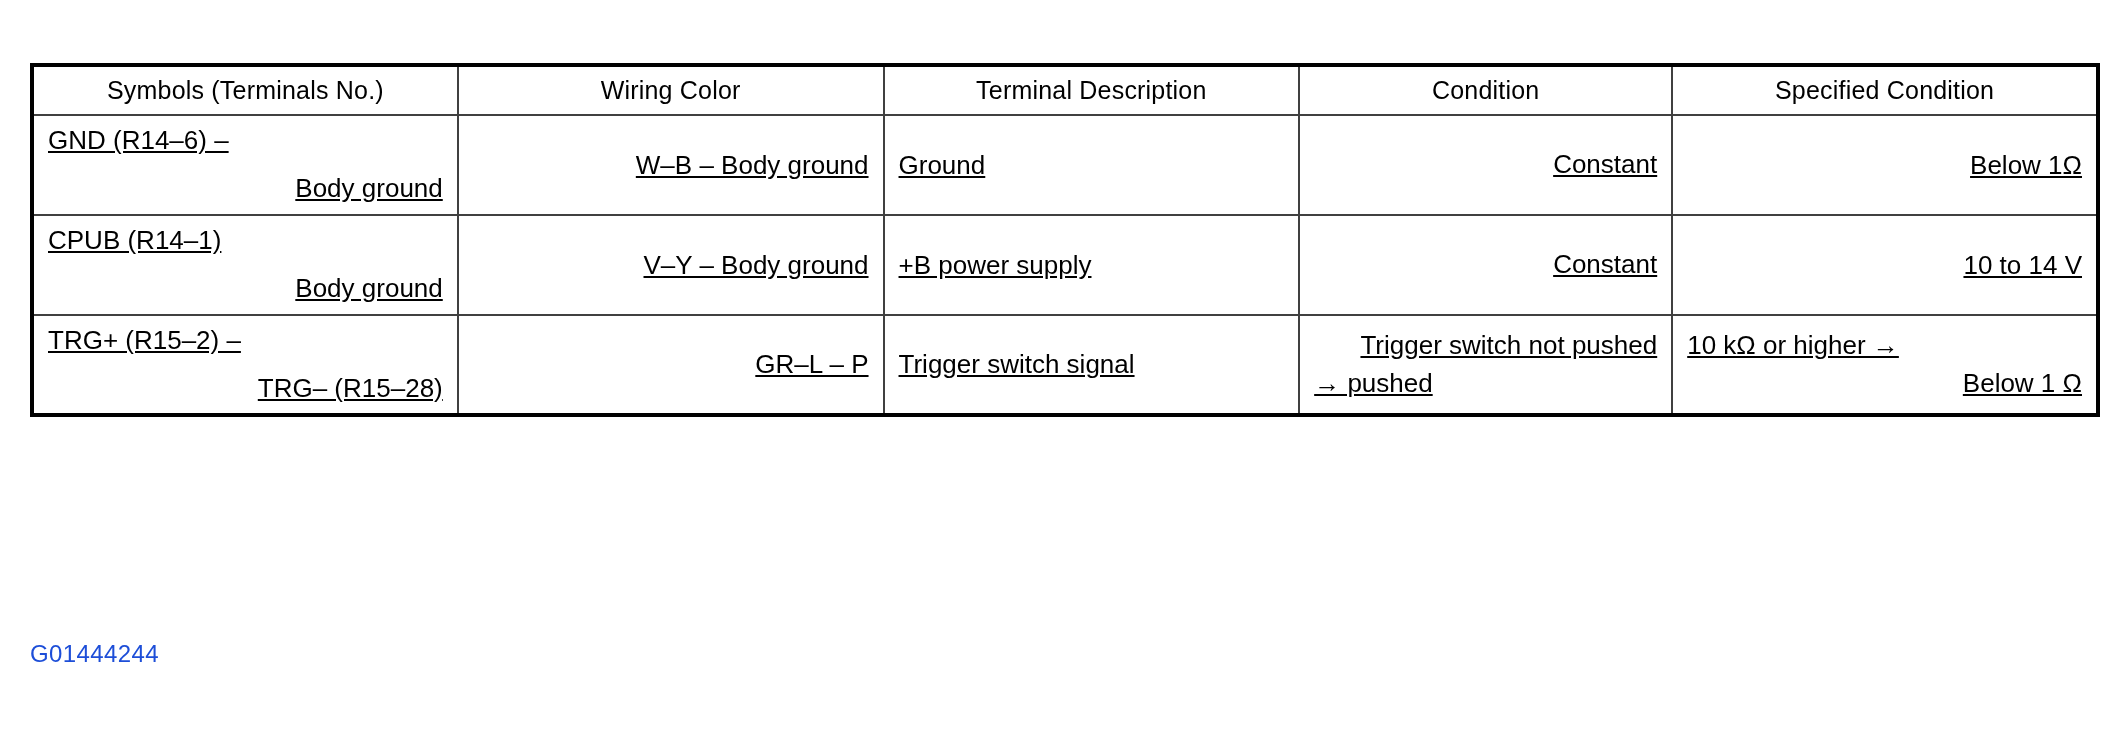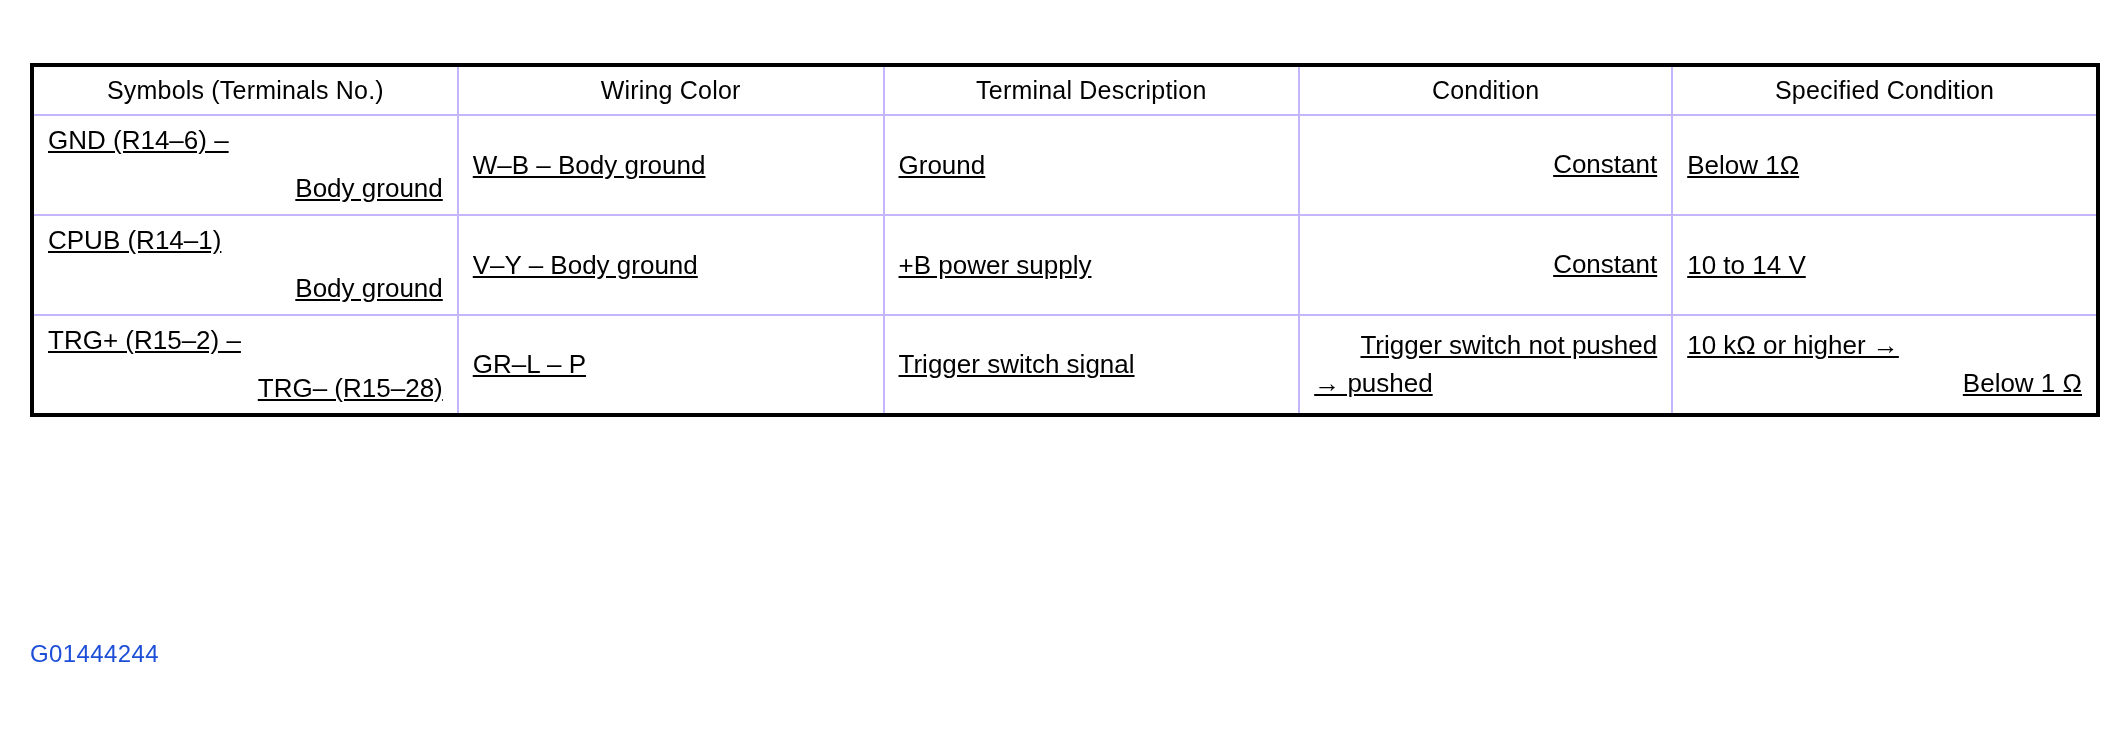--- a/index.html
+++ b/index.html
@@ -34,21 +34,21 @@
 
   table.spec-table {
     border-collapse: collapse;
     width: 2070px;
     table-layout: fixed;
     background: #ffffff;
   }
 
   table.spec-table th,
   table.spec-table td {
-    border: 2px solid #c4b5fd;
+    border: 2px solid #404040;
     vertical-align: middle;
     background: #ffffff;
   }
 
   
   table.spec-table {
     border: 4px solid #000000;
   }
 
   th.col-symbols   { width: 420px; }
@@ -66,21 +66,21 @@
     padding: 0 8px;
   }
 
   tbody tr { height: 100px; text-decoration: underline; }
 
   td.cell {
     font-size: 26px;
     padding: 0 14px;
   }
 
-  td.cell.center { text-align: left; }
+  td.cell.center { text-align: right; }
   td.cell.left   { text-align: left; }
 
   .two-line {
     display: block;
     line-height: 1.45;
   }
   .line-a { display: block; text-align: left; }
   .line-b { display: block; text-align: right; margin-top: 10px; }
 
   .cond-a { display: block; text-align: right; line-height: 1.45; margin-left: 28px; }

